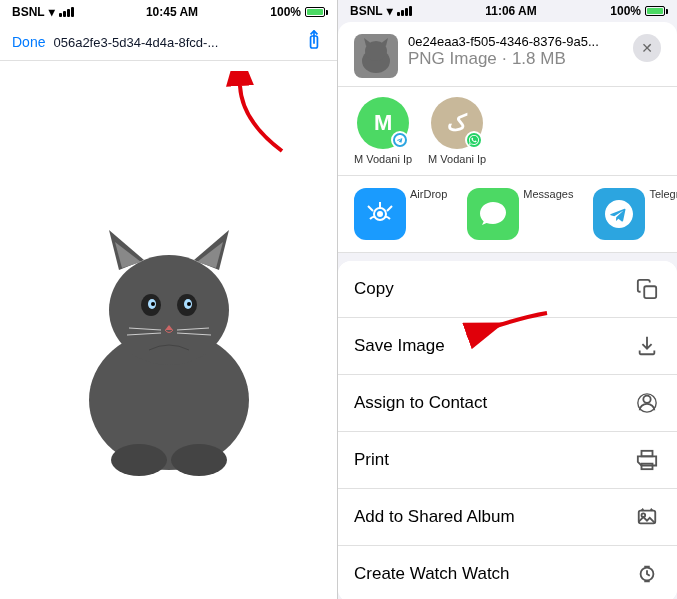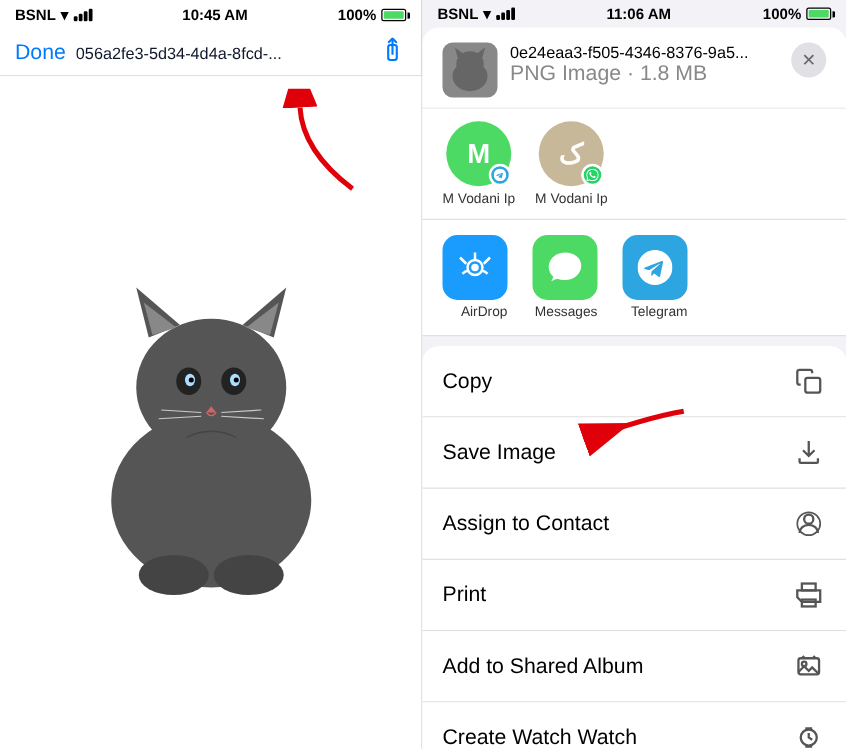--- a/index.html
+++ b/index.html
@@ -37,21 +37,21 @@
     .bar { background: #000; border-radius: 1px; width: 3px; }
     .left-nav-bar {
       display: flex;
       align-items: center;
       justify-content: space-between;
       padding: 6px 12px;
       border-bottom: 1px solid #e0e0e0;
     }
     .done-btn {
       color: #007aff;
-      font-size: 17px;
+      font-size: 14px;
       font-weight: 400;
     }
     .file-name {
       font-size: 13px;
       color: #0f172a;
       flex: 1;
       margin: 4px 8px;
       overflow: hidden;
       text-overflow: ellipsis;
       white-space: nowrap;
@@ -186,22 +186,21 @@
     .apps-row {
       background: #fff;
       padding: 12px 16px;
       display: flex;
       gap: 20px;
       overflow-x: auto;
       border-bottom: 1px solid #e0e0e0;
     }
     .app-item {
       display: flex;
-      flex-direction: column;
-      align-items: flex-end;
+      align-items: flex-start;
       gap: 4px;
     }
     .app-icon {
       width: 52px;
       height: 52px;
       border-radius: 12px;
       display: flex;
       align-items: center;
       justify-content: center;
       font-size: 22px;

